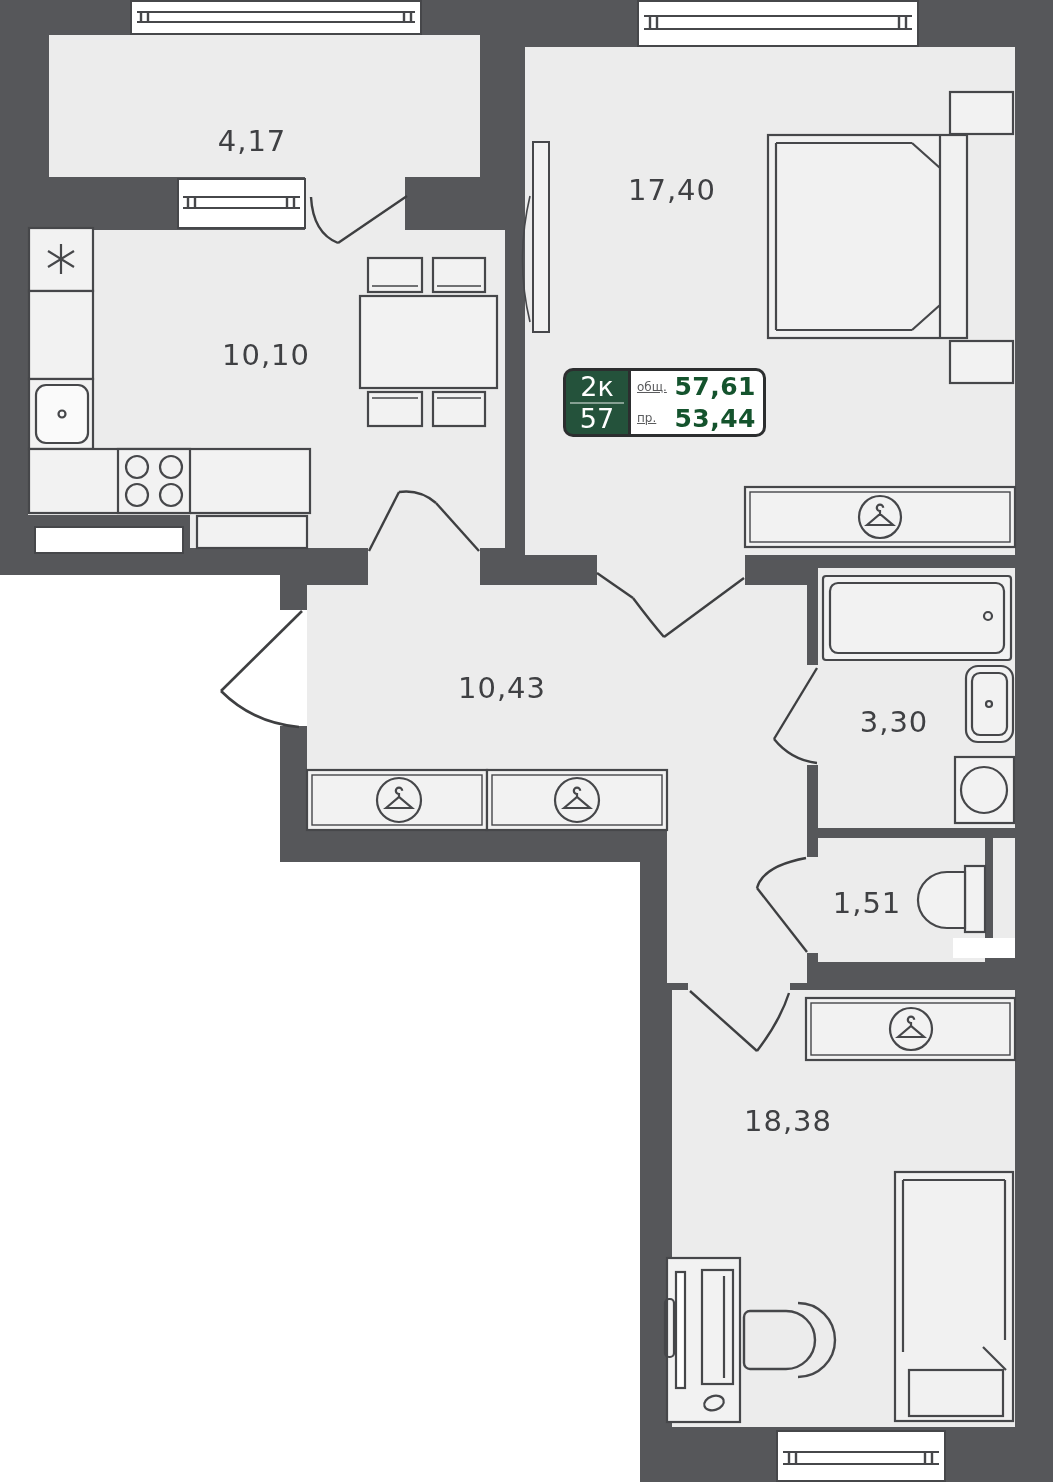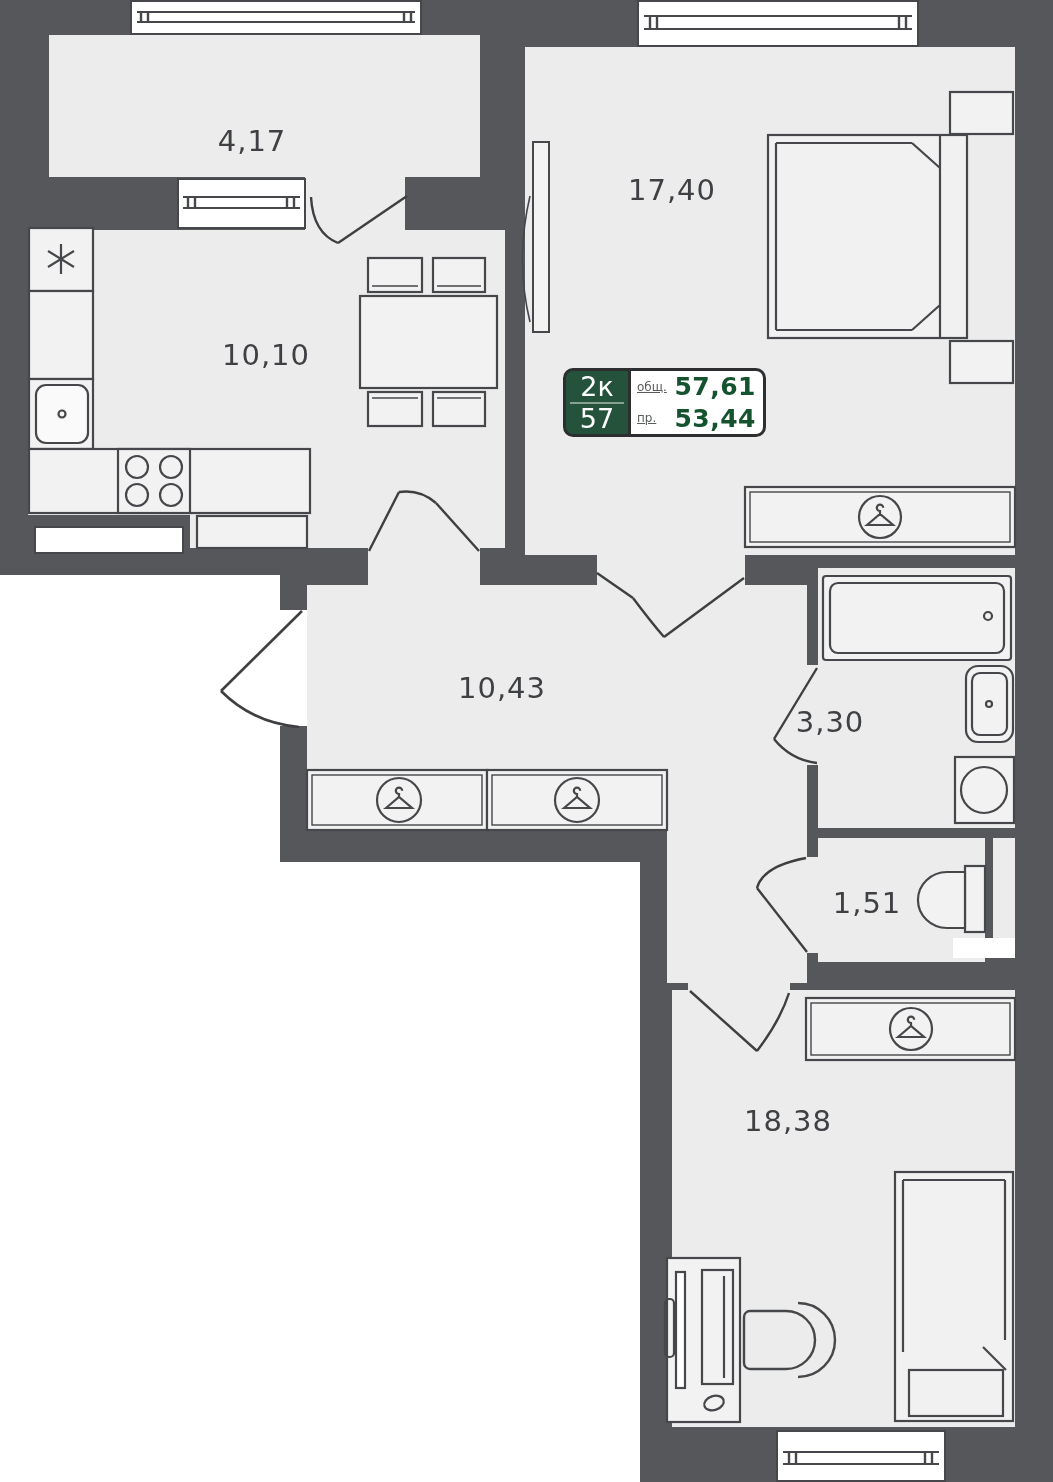--- a/index.html
+++ b/index.html
@@ -217,21 +217,21 @@
     <g stroke="#46474a" stroke-width="2.4" fill="none">
       <path d="M750,1311 h36 a29,29 0 0 1 0,58 h-36 a6,6 0 0 1 -6,-6 v-46 a6,6 0 0 1 6,-6 Z"></path>
       <path d="M798,1303 a37,37 0 0 1 0,74"></path>
     </g>
   </svg>
 
   <div class="room-label" style="left:252px;top:104px;margin-top:37px;">4,17</div>
   <div class="room-label" style="left:266px;top:337px;margin-top:18px;">10,10</div>
   <div class="room-label" style="left:672px;top:190px;text-align:right;">17,40</div>
   <div class="room-label" style="left:502px;top:688px;">10,43</div>
-  <div class="room-label" style="left:830px;top:722px;">3,30</div>
+  <div class="room-label" style="left:894px;top:722px;">3,30</div>
   <div class="room-label" style="left:867px;top:903px;">1,51</div>
   <div class="room-label" style="left:788px;top:1121px;">18,38</div>
 
   <div class="chip">
     <div class="chip-left">
       <div class="row">2к</div>
       <div class="divider"></div>
       <div class="row">57</div>
     </div>
     <div class="chip-right">

